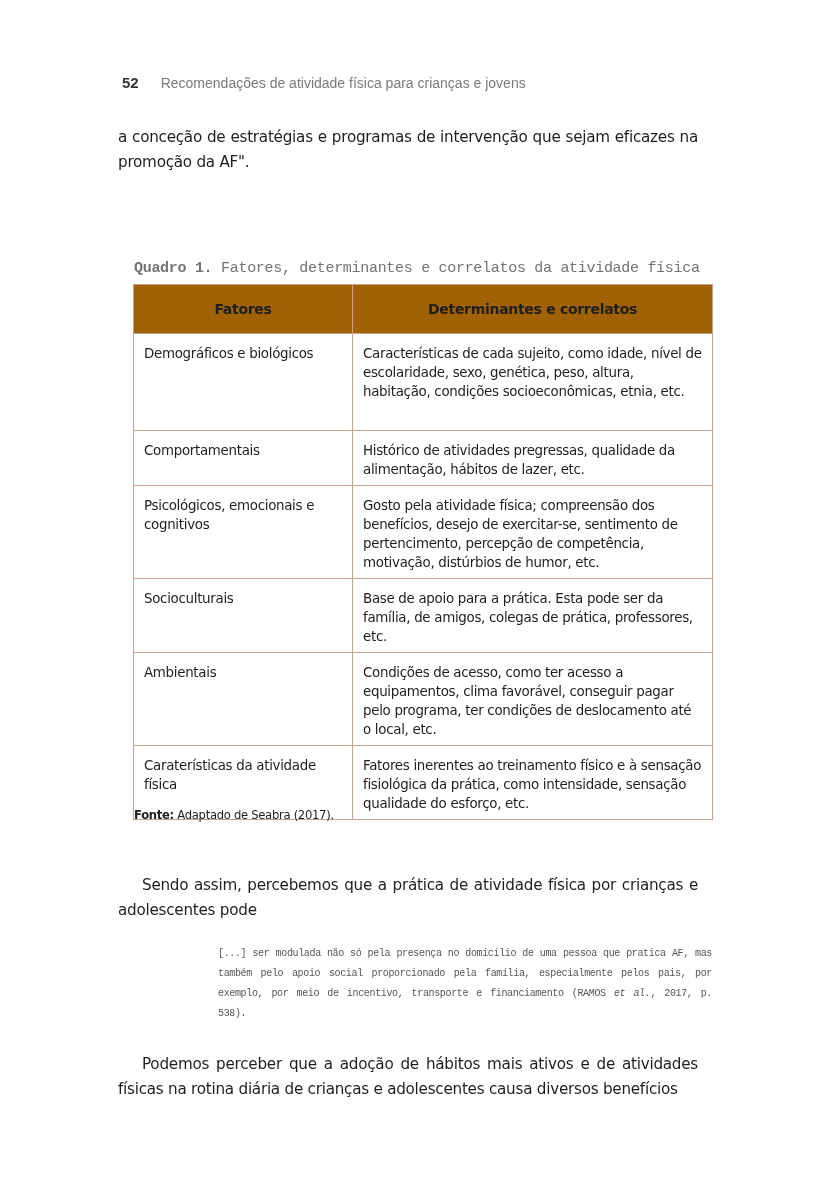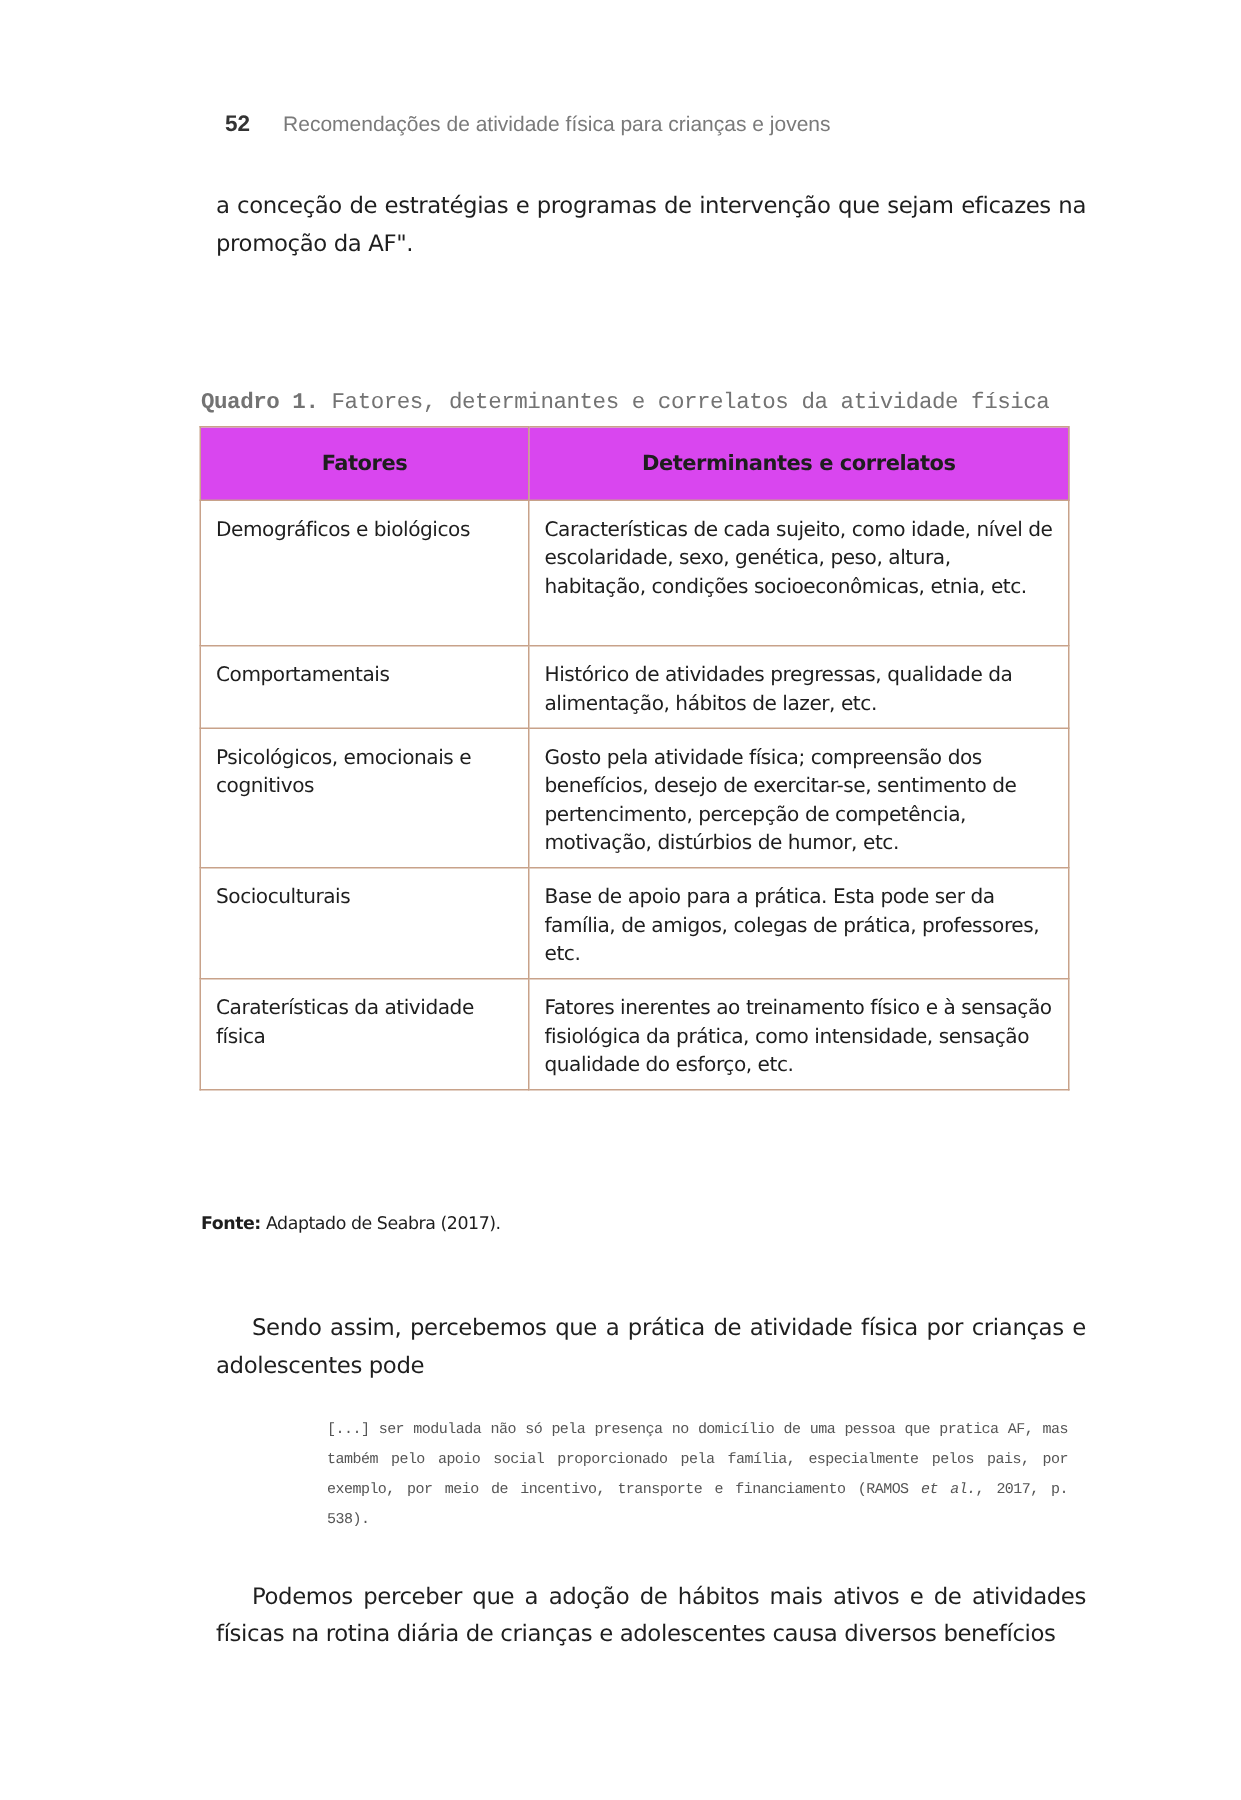--- a/index.html
+++ b/index.html
@@ -1,31 +1,31 @@
 <!DOCTYPE html>
 <html><head>
 <meta charset="utf-8">
 <style>
   html, body { margin: 0; padding: 0; background: #ffffff; }
   body { width: 827px; height: 1200px; position: relative; overflow: hidden;
          font-family: "Liberation Sans", sans-serif; color: #1f1f1f; }
-  .runhead { position: absolute; top: 74px; left: 150px; font-size: 14px; color: #7a7a7a; white-space: nowrap; }
+  .runhead { position: absolute; top: 74px; left: 122px; font-size: 14px; color: #7a7a7a; white-space: nowrap; }
   .runhead .pg { color: #333; font-weight: bold; font-size: 15px; margin-right: 22px; }
-  .body-text { position: absolute; left: 144px; width: 580px; font-family: "DejaVu Sans", sans-serif;
+  .body-text { position: absolute; left: 118px; width: 580px; font-family: "DejaVu Sans", sans-serif;
                font-size: 15.2px; line-height: 24.5px; color: #1e1e1e; letter-spacing: -0.25px; }
   .body-text p { margin: 0; text-align: justify; text-align-last: left; }
   .indent { text-indent: 24px; }
   #p1 { top: 125px; }
   .caption { position: absolute; left: 134px; top: 260px; font-family: Liberation Mono, monospace; font-size: 15px;
              color: #737373; letter-spacing: -0.3px; white-space: nowrap; }
   .caption b { font-weight: bold; }
   table.quadro { position: absolute; left: 133px; top: 284px; width: 580px; border-collapse: collapse;
                  font-family: "DejaVu Sans", sans-serif; font-size: 13.4px; color: #1e1e1e; letter-spacing: -0.3px; }
   table.quadro th, table.quadro td { border: 1.3px solid #c8a28a; vertical-align: top; }
-  table.quadro th { background: #d946ef; font-weight: bold; font-size: 14px; height: 46px; vertical-align: middle; text-align: center; }
+  table.quadro th { background: #a16207; font-weight: bold; font-size: 14px; height: 46px; vertical-align: middle; text-align: center; }
   table.quadro th.c1 { width: 216px; }
   table.quadro td { padding: 10px 10px 6px 10px; line-height: 19px; }
   table.quadro td.c2 { padding-left: 10px; }
   .fonte { position: absolute; left: 134px; top: 808px; font-family: "DejaVu Sans", sans-serif; font-size: 11.6px;
            color: #1e1e1e; letter-spacing: -0.3px; white-space: nowrap; }
   .fonte b { font-weight: bold; }
   #p2 { top: 873px; }
   .quote { position: absolute; left: 218px; top: 944px; width: 494px; font-family: Liberation Mono, monospace;
            font-size: 10px; line-height: 20px; color: #555555; letter-spacing: -0.35px; }
   .quote p { margin: 0; text-align: justify; text-align-last: left; }
@@ -63,20 +63,24 @@
       <td class="c2">Histórico de atividades pregressas, qualidade da alimentação, hábitos de lazer, etc.</td>
     </tr>
     <tr style="height:92px">
       <td>Psicológicos, emocionais e cognitivos</td>
       <td class="c2">Gosto pela atividade física; compreensão dos benefícios, desejo de exercitar-se, sentimento de pertencimento, percepção de competência, motivação, distúrbios de humor, etc.</td>
     </tr>
     <tr style="height:73px">
       <td>Socioculturais</td>
       <td class="c2">Base de apoio para a prática. Esta pode ser da família, de amigos, colegas de prática, professores, etc.</td>
     </tr>
+    <tr style="height:92px">
+      <td>Ambientais</td>
+      <td class="c2">Condições de acesso, como ter acesso a equipamentos, clima favorável, conseguir pagar pelo programa, ter condições de deslocamento até o local, etc.</td>
+    </tr>
     <tr style="height:72px">
       <td>Caraterísticas da atividade física</td>
       <td class="c2">Fatores inerentes ao treinamento físico e à sensação fisiológica da prática, como intensidade, sensação qualidade do esforço, etc.</td>
     </tr>
   </tbody>
 </table>
 
 <div class="fonte">
   <b>Fonte:</b><span> Adaptado de Seabra (2017).</span>
 </div>

